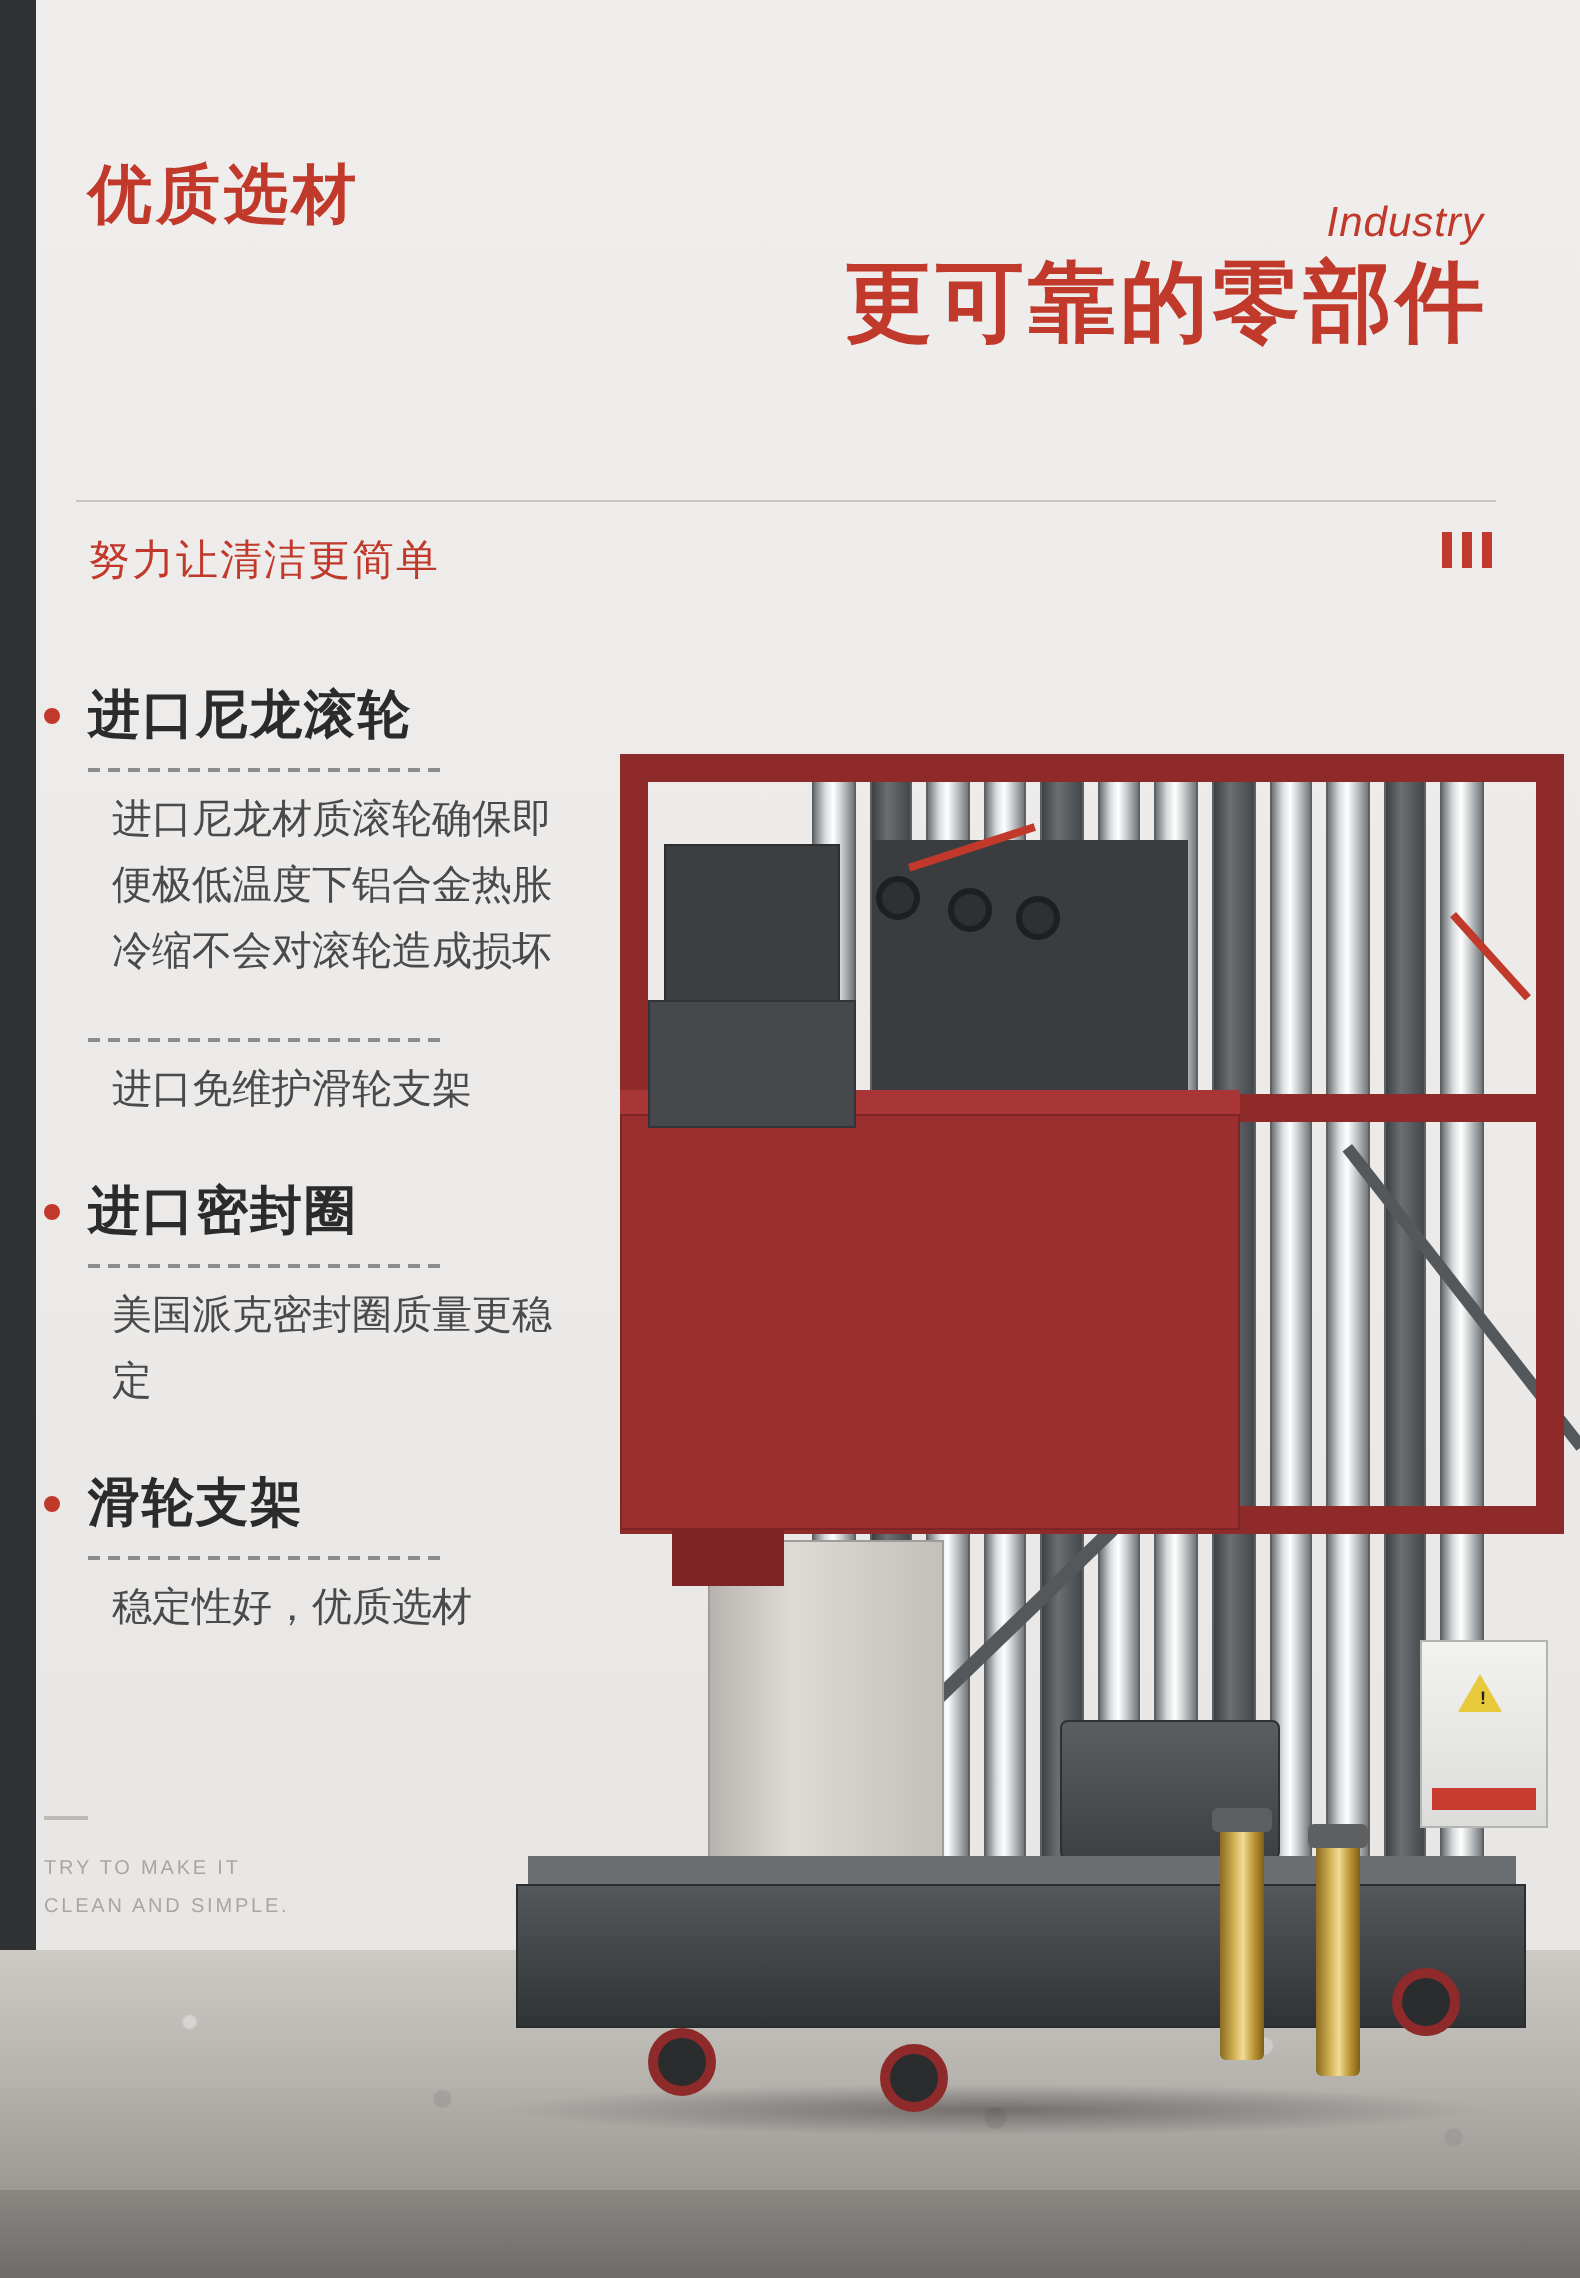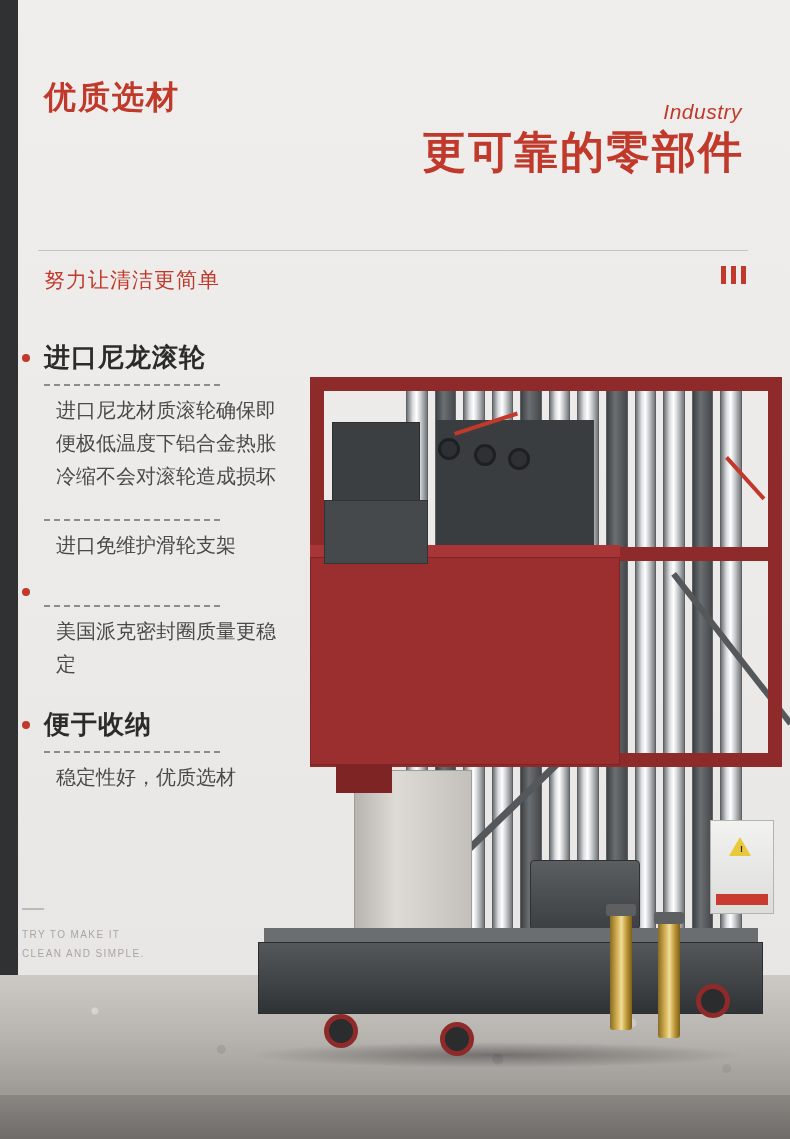--- a/index.html
+++ b/index.html
@@ -484,29 +484,30 @@
     </div>
 
     <div class="feature">
       <div class="dashes"></div>
       <div class="feat-desc">进口免维护滑轮支架</div>
     </div>
 
     <div class="feature">
       <div class="feat-head">
         <span class="dot"></span>
+        <span class="feat-title">进口密封圈</span>
       </div>
       <div class="dashes"></div>
       <div class="feat-desc">美国派克密封圈质量更稳定</div>
     </div>
 
     <div class="feature">
       <div class="feat-head">
         <span class="dot"></span>
-        <span class="feat-title">便于收纳</span>
+        <span class="feat-title">滑轮支架</span>
       </div>
       <div class="dashes"></div>
       <div class="feat-desc">稳定性好，优质选材</div>
     </div>
 
   </div>
 
   <div class="foot">
     <div class="foot-tick"></div>
     <div class="foot-line">TRY TO MAKE IT</div>

